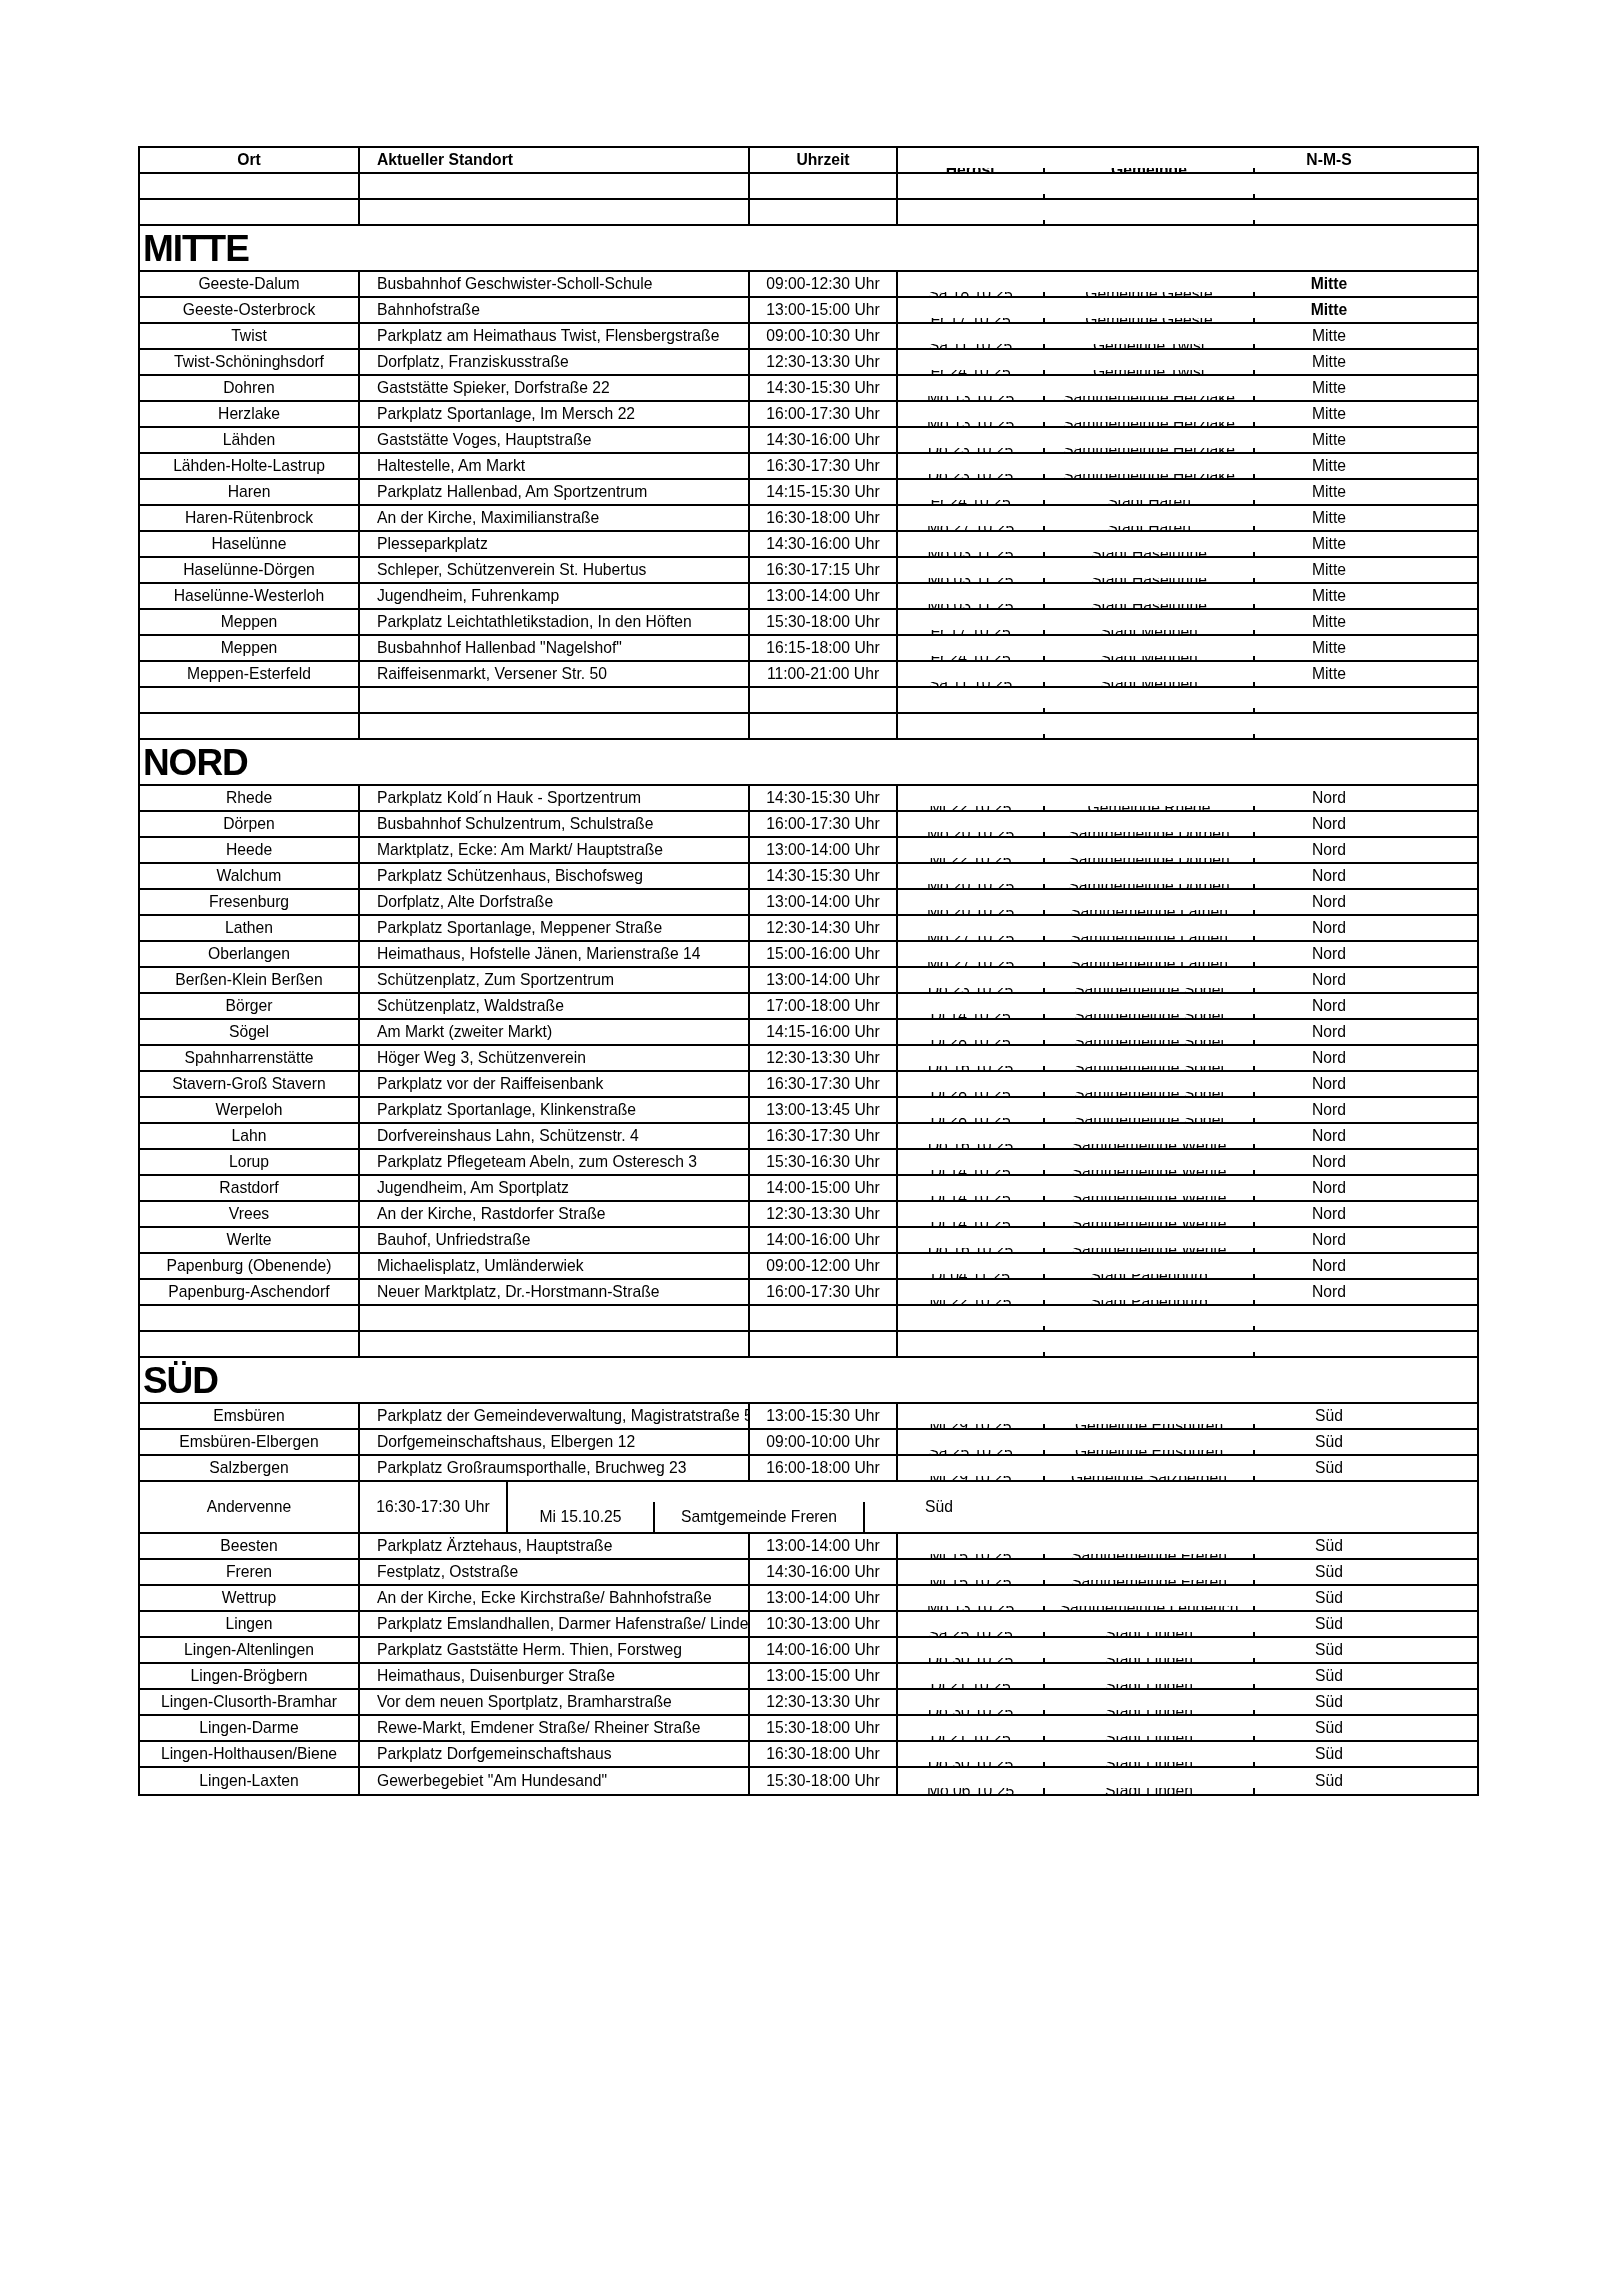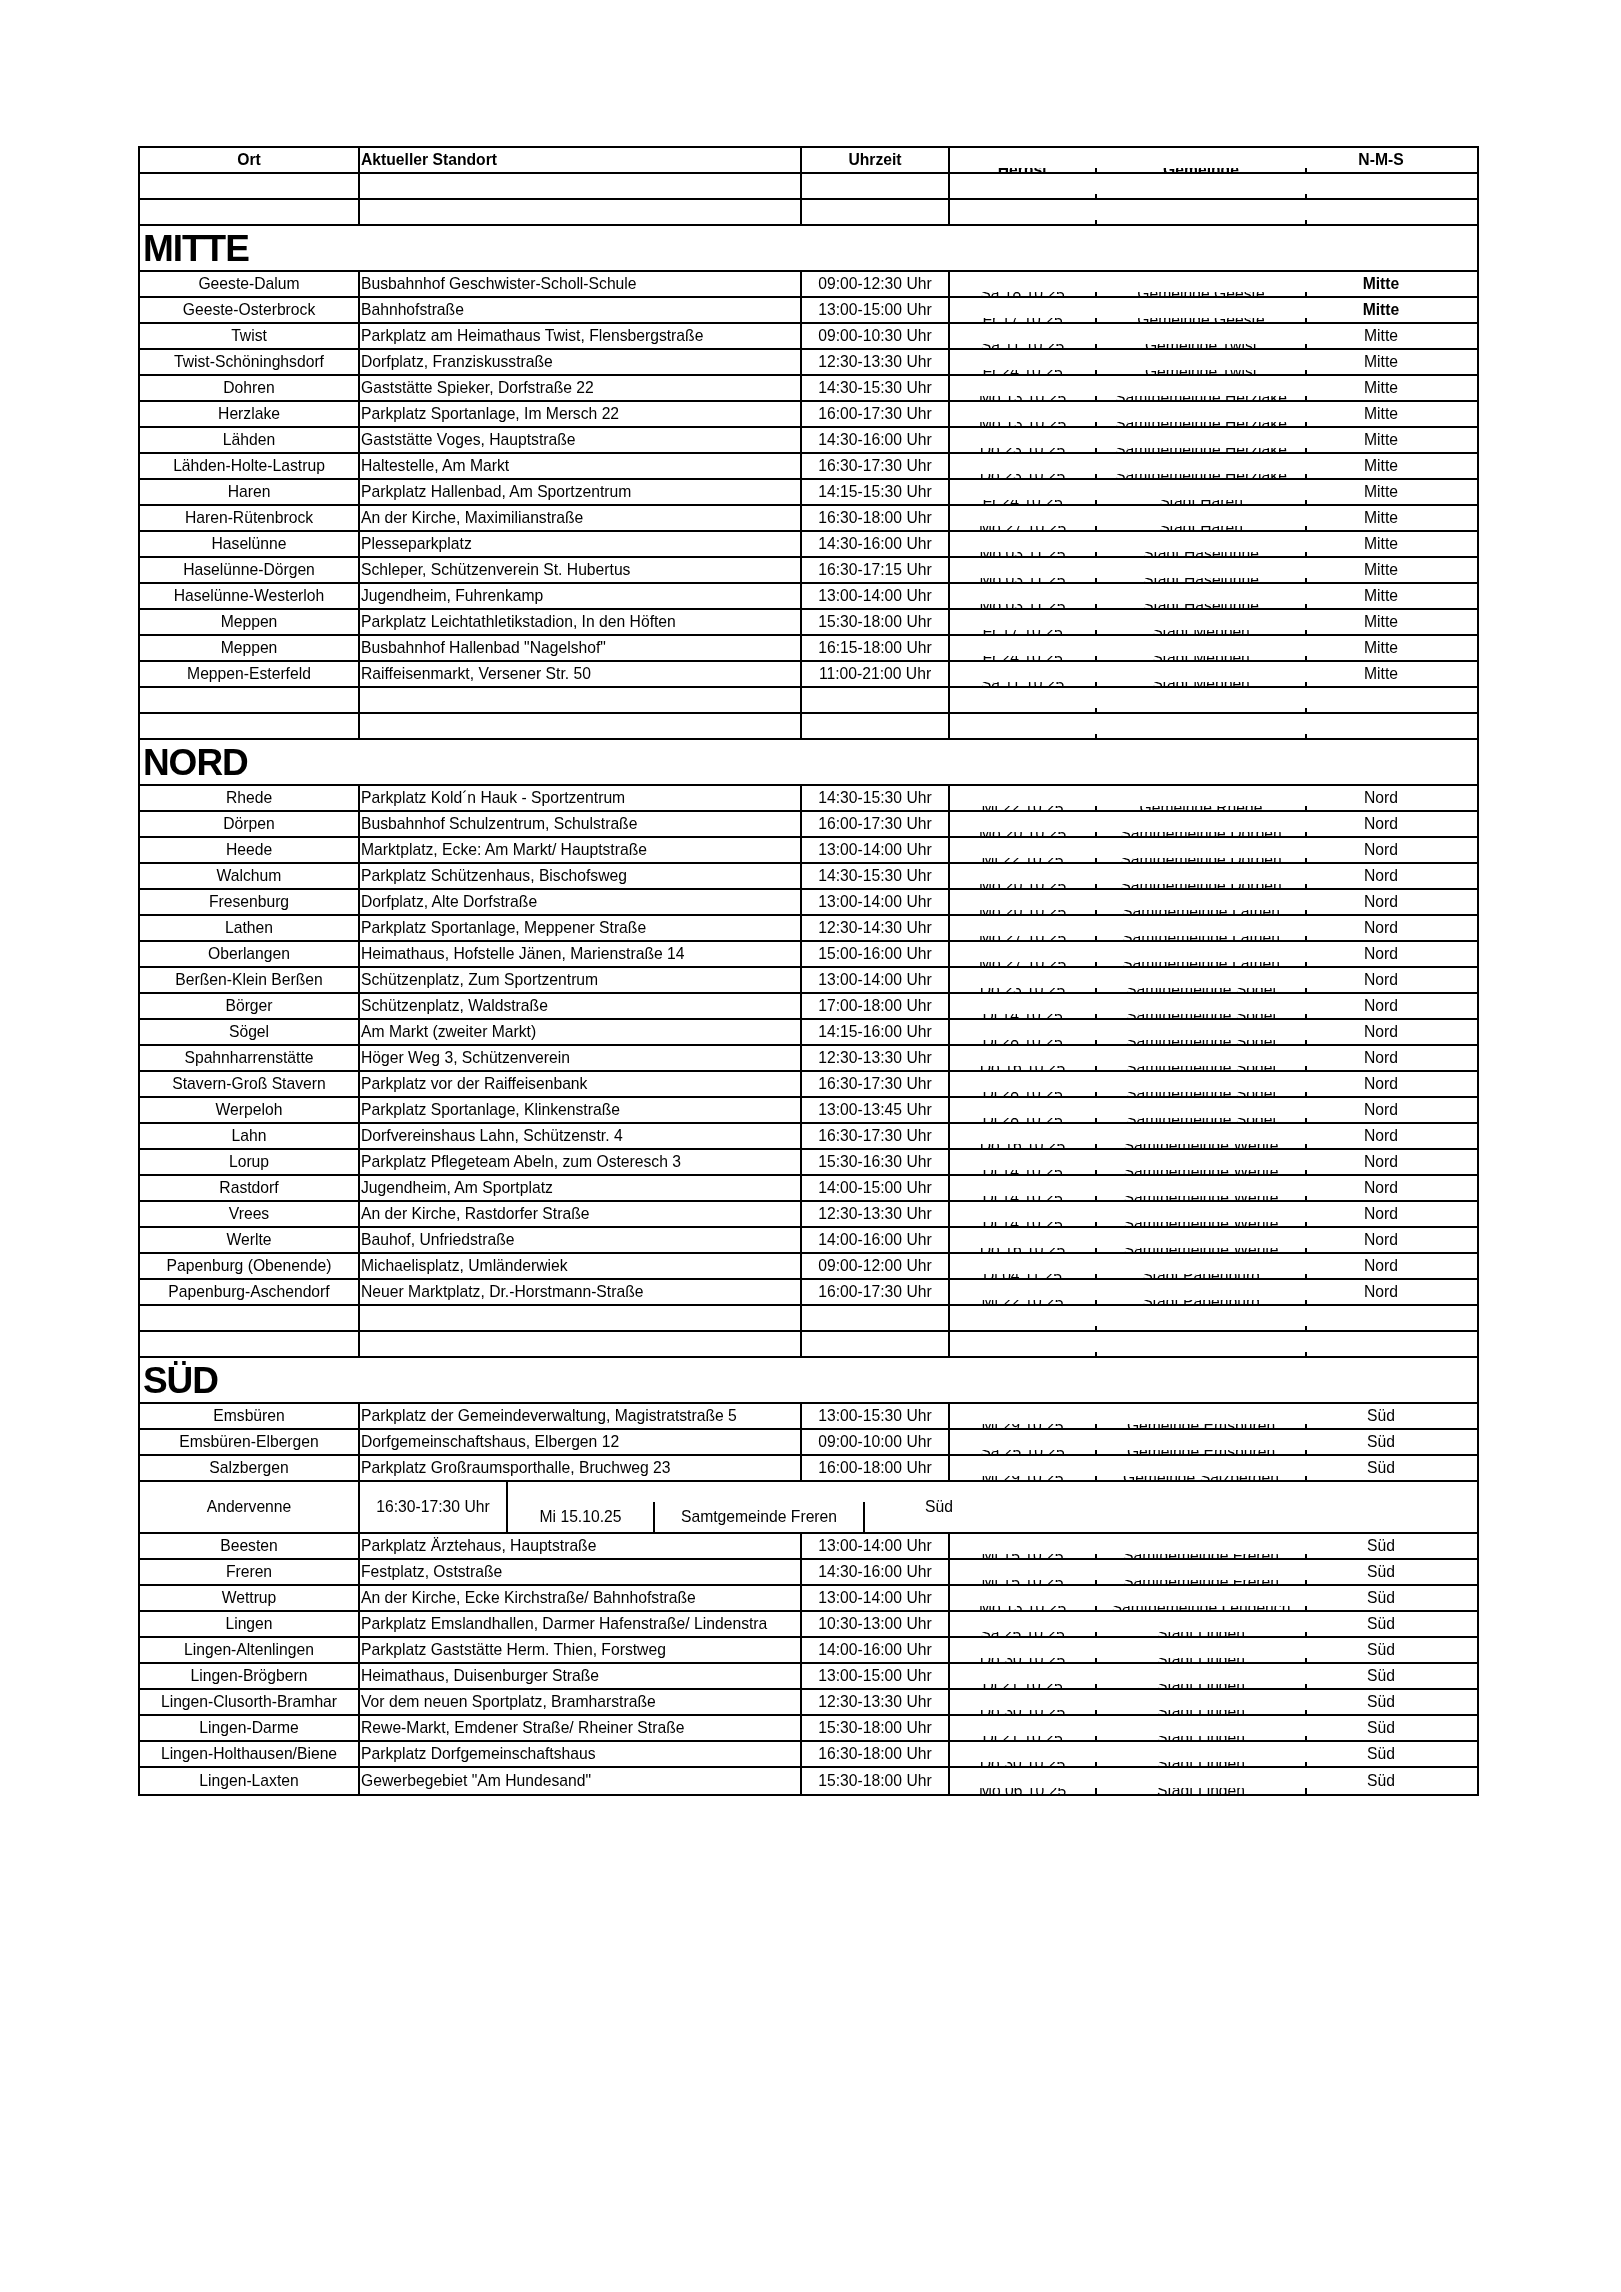--- a/index.html
+++ b/index.html
@@ -35,21 +35,21 @@
     border-right:2px solid #000;
     display:flex;
     align-items:center;
     overflow:hidden;
     white-space:nowrap;
     font-size:15.7px;
     line-height:1;
     flex-shrink:0;
   }
   .c0 { width:220px; justify-content:center; font-weight:normal; }
-  .c1 { width:442px; justify-content:flex-start; padding:0 1px; }
+  .c1 { width:390px; justify-content:flex-start; padding:0 17px; }
   .c2 { width:148px; justify-content:center; }
   .c3 { width:147px; justify-content:center;margin-top:20px; }
   .c4 { width:210px; justify-content:center;margin-top:20px; }
   .c5 { width:148px; justify-content:center; border-right:none; }
   .head .td { font-weight:bold; }
   .bold { font-weight:bold; }
   .section .td {
     width:100%;
     border-right:none;
     justify-content:flex-start;

